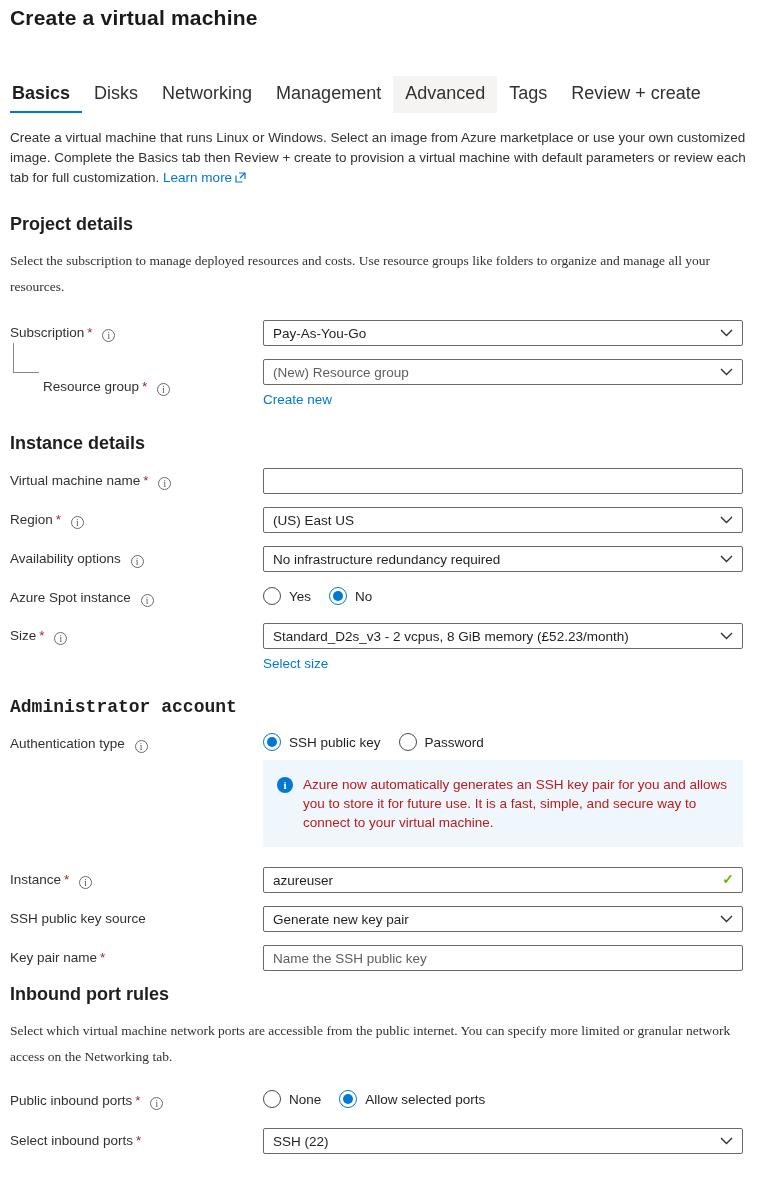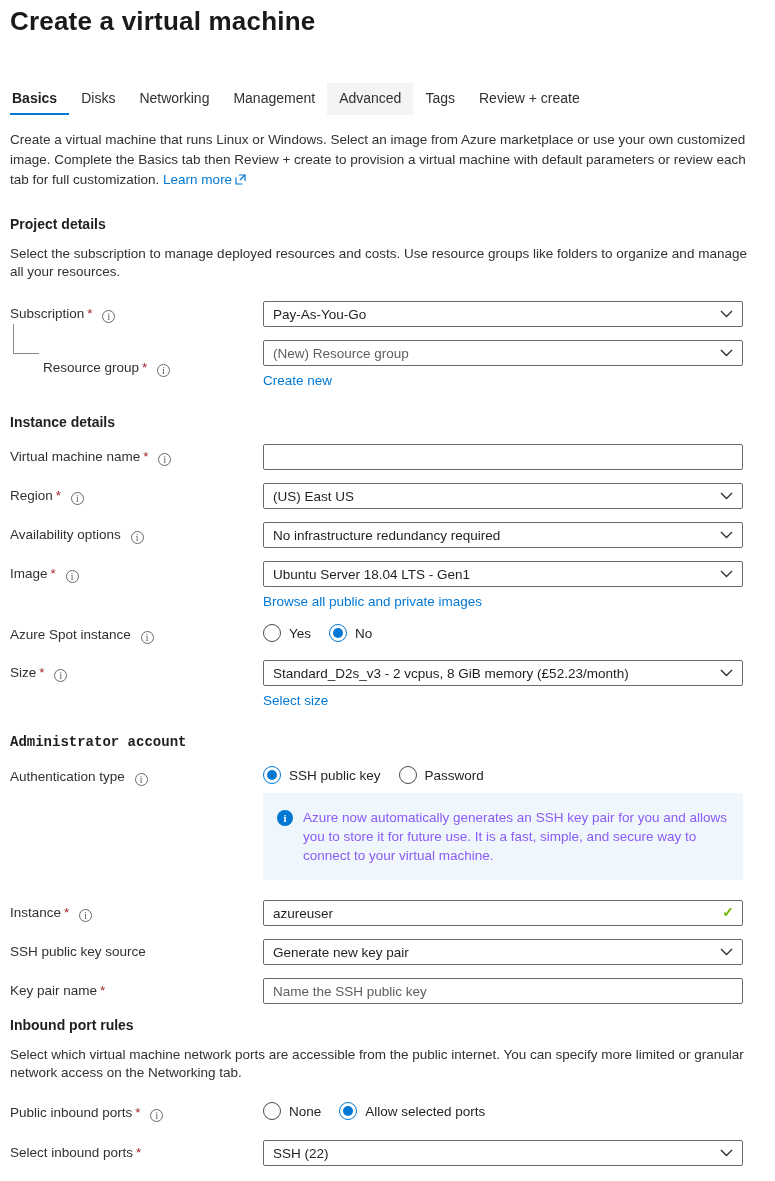--- a/index.html
+++ b/index.html
@@ -6,36 +6,36 @@
   html,body { margin:0; padding:0; background:#fff; }
   body {
     width:775px; height:1181px;
     font-family:"Liberation Sans", sans-serif;
     color:#323130; font-size:13.5px;
     overflow:hidden;
   }
   .page { padding:4px 10px 0 10px; }
 
   
-  .page-title { font-size:26px; font-weight:700; color:#1b1a19; margin:2px 0 0 0; letter-spacing:.2px; }
+  .page-title { font-size:21px; font-weight:700; color:#1b1a19; margin:2px 0 0 0; letter-spacing:.2px; }
 
   
   .tabs { display:flex; margin-top:46px; align-items:flex-end; }
-  .tab { padding:7px 12px 9px 12px; font-size:14px; color:#323130; cursor:pointer; white-space:nowrap; }
+  .tab { padding:7px 12px 9px 12px; font-size:18px; color:#323130; cursor:pointer; white-space:nowrap; }
   .tab:first-child { padding-left:2px; }
   .tab.active { font-weight:700; color:#201f1e; border-bottom:2px solid #0078d4; padding-bottom:7px; }
   .tab.hl { background:#f5f4f3; }
 
   
   .intro { margin-top:15px; line-height:20px; color:#323130; max-width:745px; }
   a.link { color:#0078d4; text-decoration:none; cursor:pointer; }
   .ext-ico { display:inline-block; vertical-align:-1px; margin-left:3px; }
 
-  .sec-h { font-size:14px; font-weight:700; color:#201f1e; margin:26px 0 0 0; }
-  .sec-desc { margin:13px 0 0 0; line-height:18px; max-width:745px; }
+  .sec-h { font-size:18px; font-weight:700; color:#201f1e; margin:26px 0 0 0; }
+  .sec-desc { margin:13px 0 0 0; line-height:26px; max-width:745px;font-family:Liberation Serif, serif; }
 
   
   .form { margin-top:20px; }
   .frow { display:grid; grid-template-columns:253px 1fr; margin-bottom:13px; position:relative; }
   .flabel { padding-top:5px; color:#323130; }
   .req { color:#a4262c; margin-left:3px; }
   .info-i {
     display:inline-block; width:13px; height:13px; margin-left:6px;
     border:1px solid #6b6966; border-radius:50%;
     font-family:"Liberation Serif", serif; font-size:9.5px; line-height:12px;
@@ -74,21 +74,21 @@
   .radio.on .rdot::after { content:''; position:absolute; left:3px; top:3px; right:3px; bottom:3px; border-radius:50%; background:#0078d4; }
   .rlabel { margin-left:8px; color:#201f1e; }
 
   
   .msg { width:480px; background:#eff6fc; padding:15px 16px 15px 14px; display:flex; margin:1px 0 6px 0; }
   .msg-ico {
     flex:0 0 auto; width:16px; height:16px; border-radius:50%; background:#0078d4;
     color:#fff; font-family:"Liberation Serif",serif; font-size:11px; font-weight:700;
     text-align:center; line-height:16px; margin:2px 10px 0 0;
   }
-  .msg-text { line-height:19px; color:#8b5cf6; }
+  .msg-text { line-height:19px; color:#b91c1c; }
 </style>
 </head>
 <body>
 
 <div class="page">
 
   <h1 class="page-title">Create a virtual machine</h1>
 
   <div class="tabs">
     <div class="tab active">Basics</div>
@@ -181,35 +181,20 @@
       <div class="fctrl">
         <div class="select">
           <span>No infrastructure redundancy required</span>
           <svg class="chev" width="13" height="8" viewBox="0 0 13 8">
               <path d="M1 1 L6.5 6.5 L12 1" fill="none" stroke="#323130" stroke-width="1.4"></path>
             </svg>
         </div>
       </div>
     </div>
 
-    <div class="frow">
-      <div class="flabel">
-        <span>Image</span><span class="req">*</span>
-        <span class="info-i">i</span>
-      </div>
-      <div class="fctrl">
-        <div class="select">
-          <span>Ubuntu Server 18.04 LTS - Gen1</span>
-          <svg class="chev" width="13" height="8" viewBox="0 0 13 8">
-              <path d="M1 1 L6.5 6.5 L12 1" fill="none" stroke="#323130" stroke-width="1.4"></path>
-            </svg>
-        </div>
-        <a class="link under-link">Browse all public and private images</a>
-      </div>
-    </div>
 
     <div class="frow" style="margin-bottom:16px;">
       <div class="flabel">
         <span>Azure Spot instance</span>
         <span class="info-i">i</span>
       </div>
       <div class="fctrl">
         <div class="radio-group">
           <span class="radio">
               <span class="rdot"></span>

